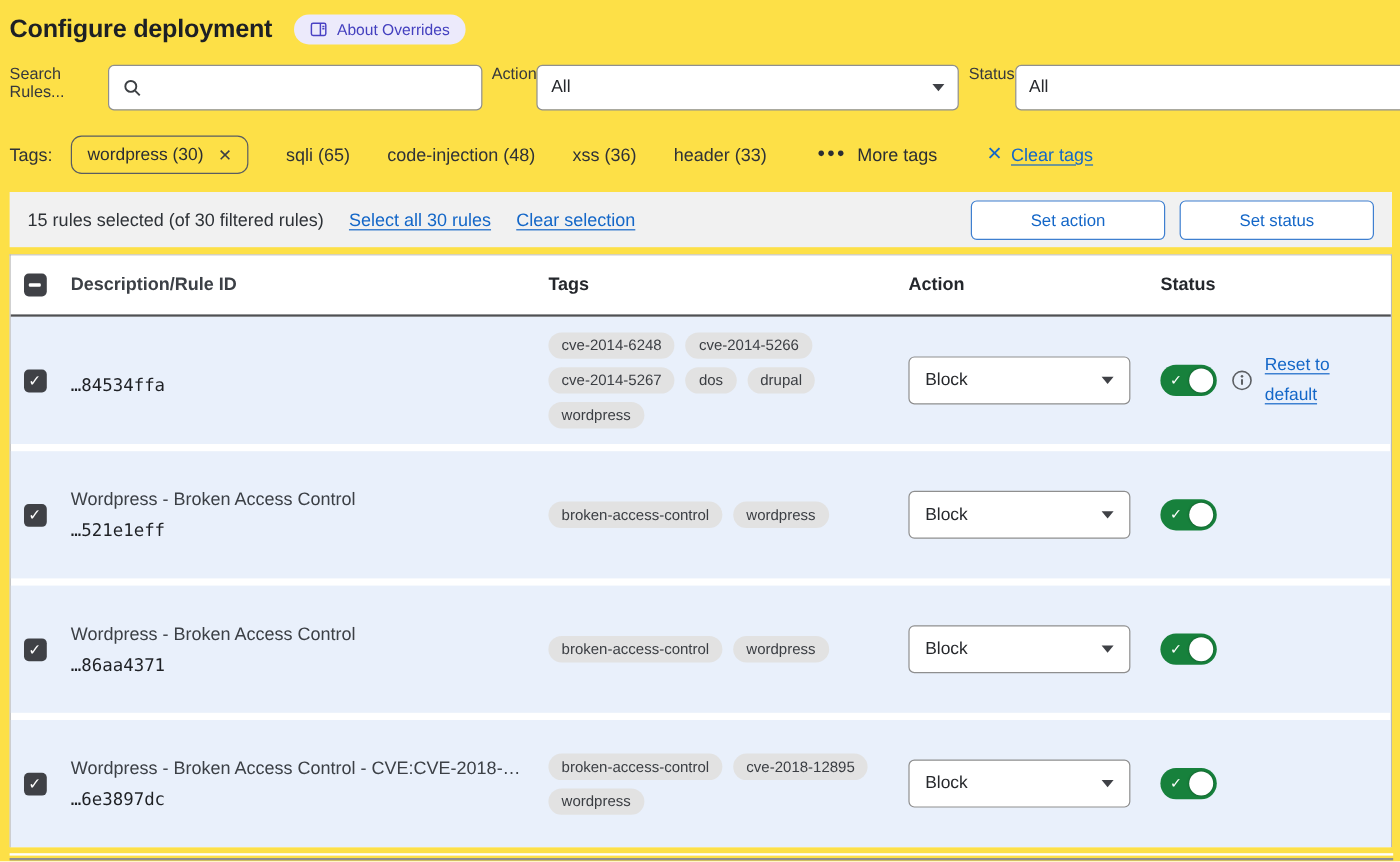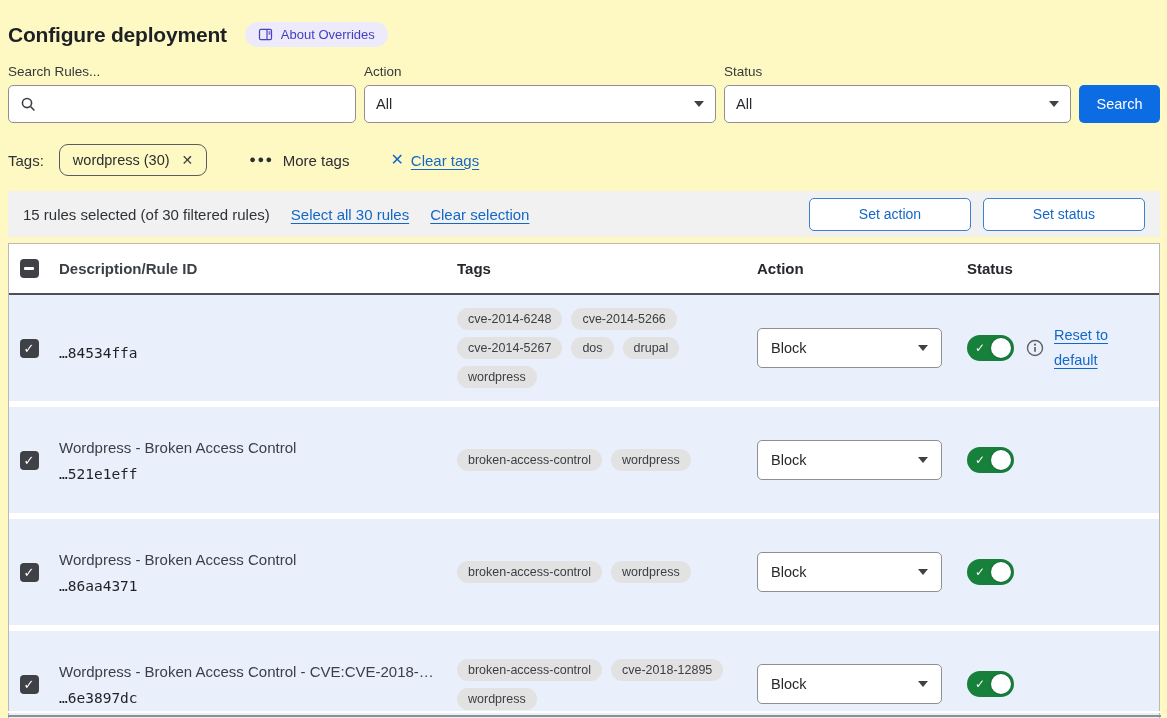--- a/index.html
+++ b/index.html
@@ -1,28 +1,28 @@
 <!DOCTYPE html>
 <html style="--accent-blue: #0b6ce4; --link-blue: #1467c8; --toggle-green: #17813c; --row-bg: #e9f0fb; --selection-bar-bg: #f1f1f1; --tag-bg: #e2e2e2; --badge-bg: #eceafb; --badge-text: #4440bf; --checkbox-dark: #3f4146;"><head>
 <meta charset="utf-8">
 <style>
   * { margin:0; padding:0; box-sizing:border-box; }
   html,body { background:#fff; }
   body { font-family:"Liberation Sans","DejaVu Sans",sans-serif; color:#26282c; }
-  #app { position:relative; width:1167px; height:718px; overflow:hidden; background:#fef9c3; padding:20px 7px 0 8px; }
+  #app { position:relative; width:1167px; height:718px; overflow:hidden; background:#fde047; padding:10px 7px 0 8px; }
 
   
   .page-head { display:flex; align-items:center; gap:18px; margin-top:2px; }
   .page-title { font-size:21px; font-weight:700; color:#1d2025; letter-spacing:-.2px; }
   .about-badge { display:inline-flex; align-items:center; gap:8px; padding:5px 13px; border-radius:14px;
                  background:var(--badge-bg,#eceafb); color:var(--badge-text,#4440bf); font-size:13px; cursor:pointer; }
 
   
   .filters { display:flex; align-items:flex-end; gap:8px; margin-top:17px; }
-  .fgroup { display:flex; flex-direction:column; }
+  .fgroup { display:flex; flex-direction:row; }
   .flabel { font-size:13.5px; color:#36383d; margin-bottom:6px; }
   .input-box { height:38px; border:1px solid #8f8f8f; border-radius:5px; background:#fff;
                display:flex; align-items:center; padding:0 11px; }
   .search-box { width:348px; gap:8px; }
   .select-box { justify-content:space-between; font-size:14.5px; color:#26282c; cursor:pointer; }
   .w-action { width:352px; } .w-status { width:347px; }
   .caret { width:0; height:0; border-left:5px solid transparent; border-right:5px solid transparent; border-top:6px solid #3f4146; }
   .search-btn { width:88px; height:38px; border:none; border-radius:5px; background:var(--accent-blue,#0b6ce4);
                 color:#fff; font-size:14.5px; font-family:inherit; cursor:pointer; }
 
@@ -133,20 +133,26 @@
     </div>
     <button class="search-btn">Search</button>
   </div>
 
   <div class="tags-bar">
     <span class="tags-label">Tags:</span>
     <span class="selected-tag">
       <span>wordpress (30)</span>
       <span class="x-glyph">✕</span>
     </span>
+    <span class="plain-tags">
+        <span class="plain-tag">sqli (65)</span>
+        <span class="plain-tag">code-injection (48)</span>
+        <span class="plain-tag">xss (36)</span>
+        <span class="plain-tag">header (33)</span>
+      </span>
     <span class="more-tags">
       <span class="dots">●●●</span>
       <span>More tags</span>
     </span>
     <span class="clear-tags">
       <span class="x-glyph">✕</span>
       <span class="lbl">Clear tags</span>
     </span>
   </div>
 

